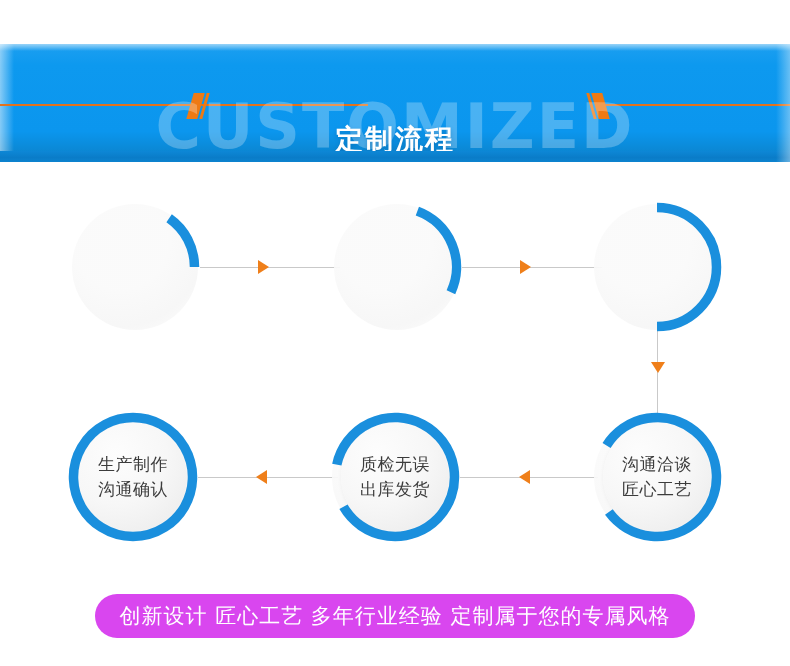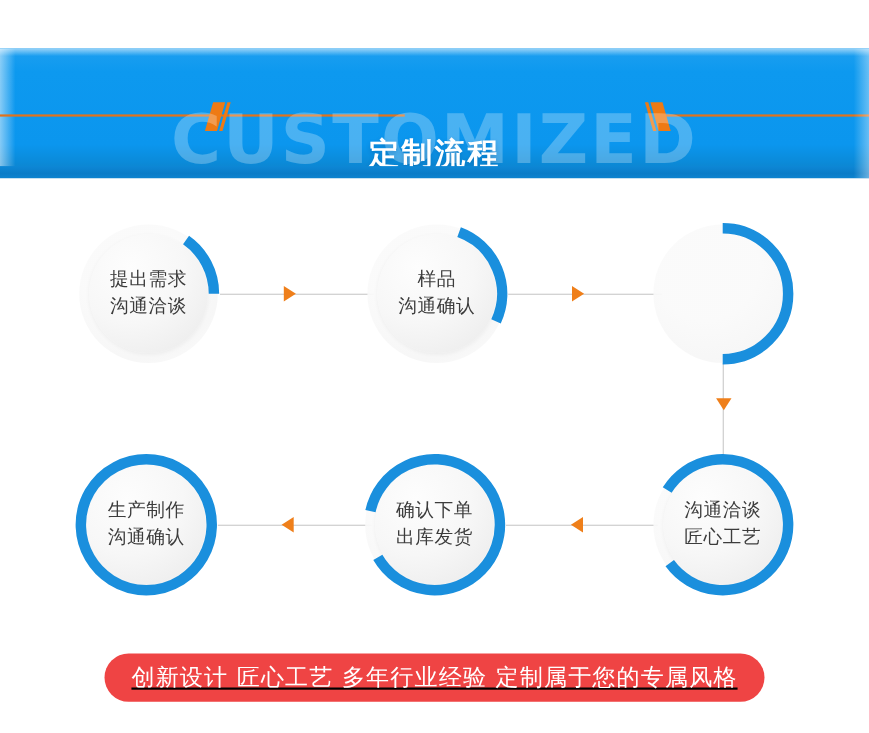--- a/index.html
+++ b/index.html
@@ -93,22 +93,22 @@
   .conn-h{position:absolute;height:1px;background:#c9c9c9;}
   .conn-v{position:absolute;width:1px;background:#c9c9c9;}
   .arw{position:absolute;width:0;height:0;}
   .arw.right{border-top:7px solid transparent;border-bottom:7px solid transparent;border-left:11px solid #ef7f1a;}
   .arw.left {border-top:7px solid transparent;border-bottom:7px solid transparent;border-right:11px solid #ef7f1a;}
   .arw.down {border-left:7px solid transparent;border-right:7px solid transparent;border-top:11px solid #ef7f1a;}
 
   
   .footer{
     position:absolute;left:95px;top:594px;width:600px;height:44px;
-    background:#ef4444;border-radius:22px;
-    display:flex;align-items:center;justify-content:center;text-decoration:underline;
+    background:#d946ef;border-radius:22px;
+    display:flex;align-items:center;justify-content:center;
   }
   .footer .txt{
     font-size:21px;color:#ffffff;letter-spacing:1px;line-height:44px;
     font-family:"DejaVu Sans","Liberation Sans",sans-serif;white-space:nowrap;
   }
 </style>
 </head>
 <body>
 
 <div class="page">
@@ -149,39 +149,27 @@
     <div class="arw left" style="left:519px;top:308px;"></div>
 
     <div class="conn-h" style="left:198px;top:315px;width:140px;"></div>
     <div class="arw left" style="left:256px;top:308px;"></div>
 
     <div class="node" style="left:70px;top:40px;">
       <div class="halo"></div>
       <svg viewBox="0 0 130 130">
         <path fill="none" stroke="#1a8fdd" stroke-width="9.5" stroke-linecap="butt" d="M 99.13 16.26 A 59.5 59.5 0 0 1 124.50 65.00"></path>
       </svg>
-      <div class="disc">
-        <div class="label">
-          <div>提出需求</div>
-          <div>沟通洽谈</div>
-        </div>
-      </div>
     </div>
 
     <div class="node" style="left:332px;top:40px;">
       <div class="halo"></div>
       <svg viewBox="0 0 130 130">
         <path fill="none" stroke="#1a8fdd" stroke-width="9.5" stroke-linecap="butt" d="M 85.35 9.09 A 59.5 59.5 0 0 1 118.93 90.15"></path>
       </svg>
-      <div class="disc">
-        <div class="label">
-          <div>样品</div>
-          <div>沟通确认</div>
-        </div>
-      </div>
     </div>
 
     <div class="node" style="left:592px;top:40px;">
       <div class="halo"></div>
       <svg viewBox="0 0 130 130">
         <path fill="none" stroke="#1a8fdd" stroke-width="9.5" stroke-linecap="butt" d="M 65.00 5.50 A 59.5 59.5 0 0 1 65.00 124.50"></path>
       </svg>
     </div>
 
     <div class="node" style="left:592px;top:250px;">
@@ -197,21 +185,21 @@
       </div>
     </div>
 
     <div class="node" style="left:330px;top:250px;">
       <div class="halo"></div>
       <svg viewBox="0 0 130 130">
         <path fill="none" stroke="#1a8fdd" stroke-width="9.5" stroke-linecap="butt" d="M 6.80 52.63 A 59.5 59.5 0 1 1 13.47 94.75"></path>
       </svg>
       <div class="disc">
         <div class="label">
-          <div>确认下单</div>
+          <div>质检无误</div>
           <div>出库发货</div>
         </div>
       </div>
     </div>
 
     <div class="node" style="left:68px;top:250px;">
       <div class="halo"></div>
       <svg viewBox="0 0 130 130">
         <path fill="none" stroke="#1a8fdd" stroke-width="9.5" stroke-linecap="butt" d="M 65 5.5 a 59.5 59.5 0 1 1 -0.01 0 Z"></path>
       </svg>

